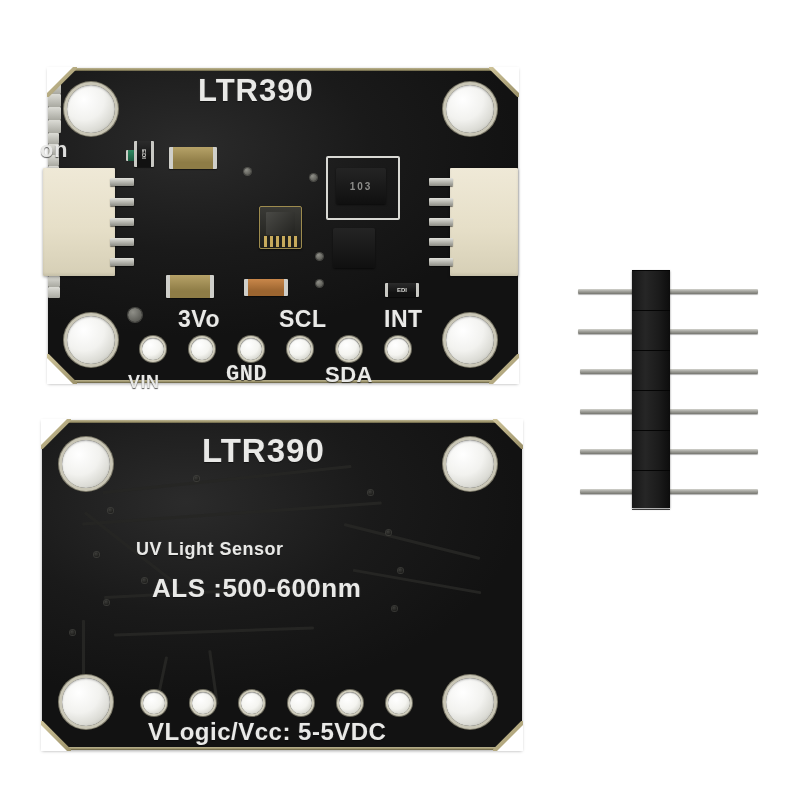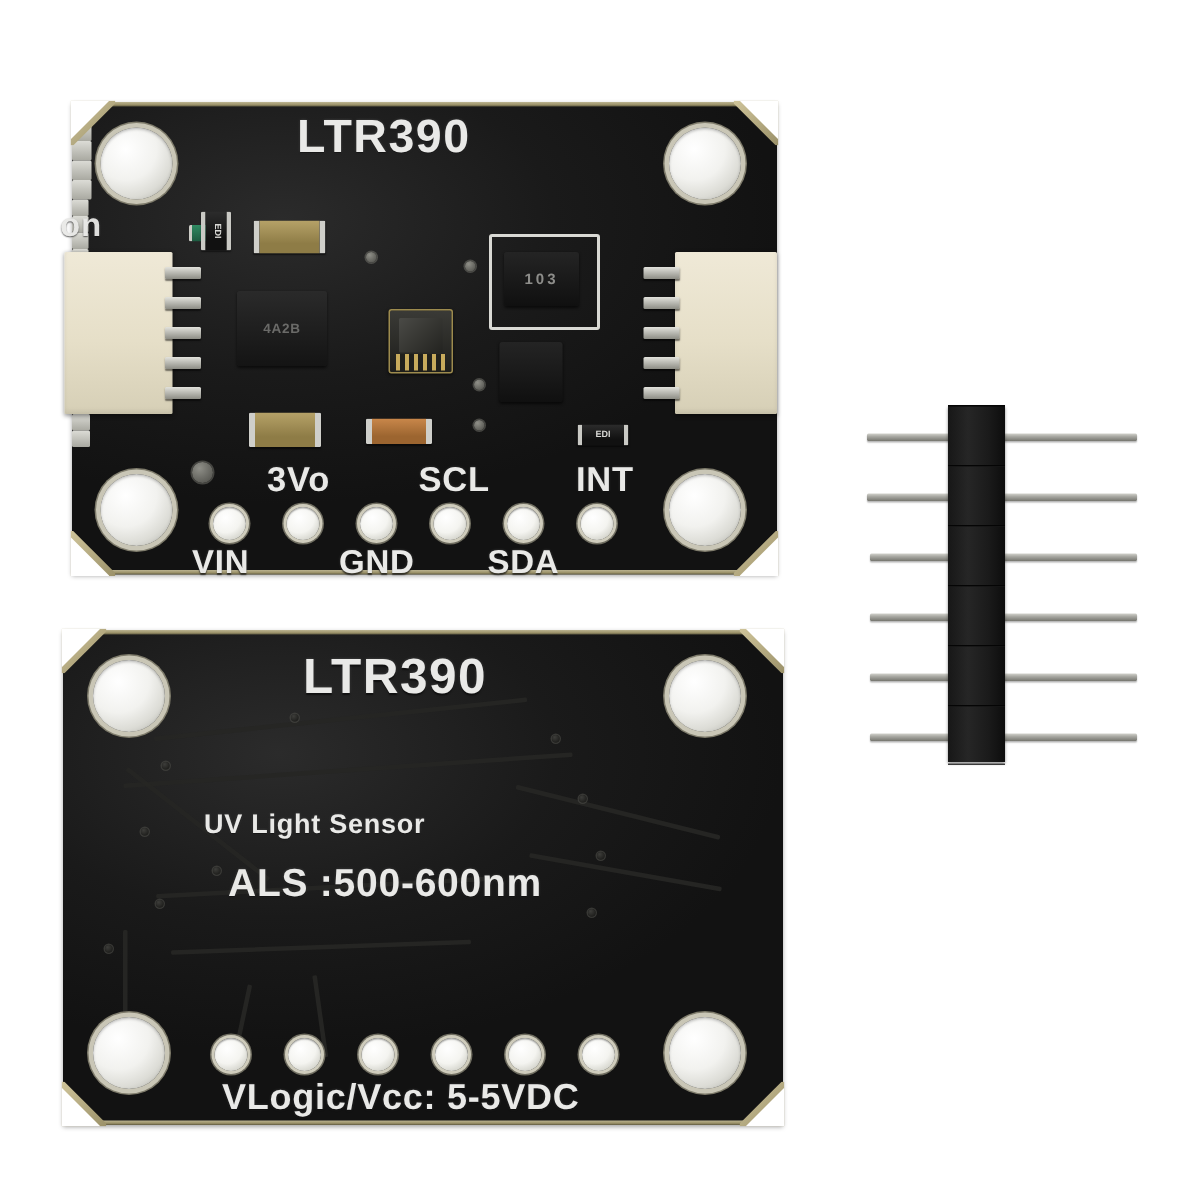--- a/index.html
+++ b/index.html
@@ -314,23 +314,20 @@
       <div class="code" style="writing-mode:vertical-rl;">EDI</div>
     </div>
     <div class="smd smd-res" style="left:337px; top:215px; width:28px; height:14px;">
       <div class="code">EDI</div>
     </div>
 
     <div class="smd smd-cap-tan" style="left:121px; top:79px; width:40px; height:22px;"></div>
     <div class="smd smd-cap-tan" style="left:118px; top:207px; width:40px; height:23px;"></div>
     <div class="smd smd-cap-orange" style="left:196px; top:211px; width:36px; height:17px;"></div>
 
-    <div class="sot23" style="left:110px; top:126px; width:60px; height:50px;">
-      <div class="code">4A2B</div>
-    </div>
     <div class="smd-pad" style="left:112px; top:115px; width:13px; height:13px;"></div>
     <div class="smd-pad" style="left:149px; top:115px; width:13px; height:13px;"></div>
     <div class="smd-pad" style="left:112px; top:174px; width:13px; height:13px;"></div>
     <div class="smd-pad" style="left:132px; top:174px; width:13px; height:13px;"></div>
     <div class="smd-pad" style="left:152px; top:174px; width:13px; height:13px;"></div>
 
     <div class="sensor" style="left:211px; top:138px; width:41px; height:41px;">
       <div class="window"></div>
       <div class="contacts"></div>
     </div>
@@ -368,22 +365,22 @@
     <div class="silk" style="left:231px; top:238px; font-size:23px;">SCL</div>
     <div class="silk" style="left:336px; top:238px; font-size:23px;">INT</div>
 
     <div class="phole" style="left:94px; top:270px; width:22px; height:22px;"></div>
     <div class="phole" style="left:143px; top:270px; width:22px; height:22px;"></div>
     <div class="phole" style="left:192px; top:270px; width:22px; height:22px;"></div>
     <div class="phole" style="left:241px; top:270px; width:22px; height:22px;"></div>
     <div class="phole" style="left:290px; top:270px; width:22px; height:22px;"></div>
     <div class="phole" style="left:339px; top:270px; width:22px; height:22px;"></div>
 
-    <div class="silk" style="left:80px; top:294px; font-size:22px;">VIN</div>
-    <div class="silk" style="left:178px; top:294px; font-size:22px;">GND</div>
+    <div class="silk" style="left:80px; top:304px; font-size:18px;">VIN</div>
+    <div class="silk" style="left:178px; top:294px; font-size:22px;font-family:Liberation Mono, monospace;">GND</div>
     <div class="silk" style="left:277px; top:294px; font-size:22px;">SDA</div>
   </div>
 
   <div class="board" style="left:42px; top:420px; width:480px; height:330px;">
 
     <div class="board-edge">
       <div class="edge-gold-top"></div>
       <div class="edge-gold-bottom"></div>
       <div class="corner-gold cg-tl"></div>
       <div class="corner-gold cg-tr"></div>

